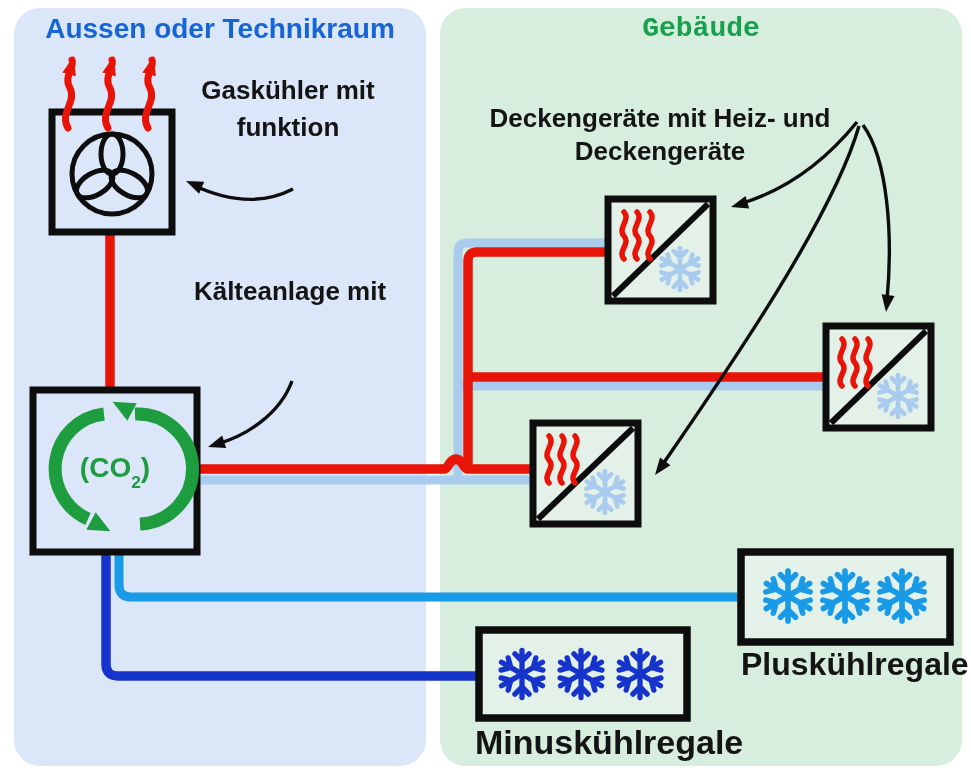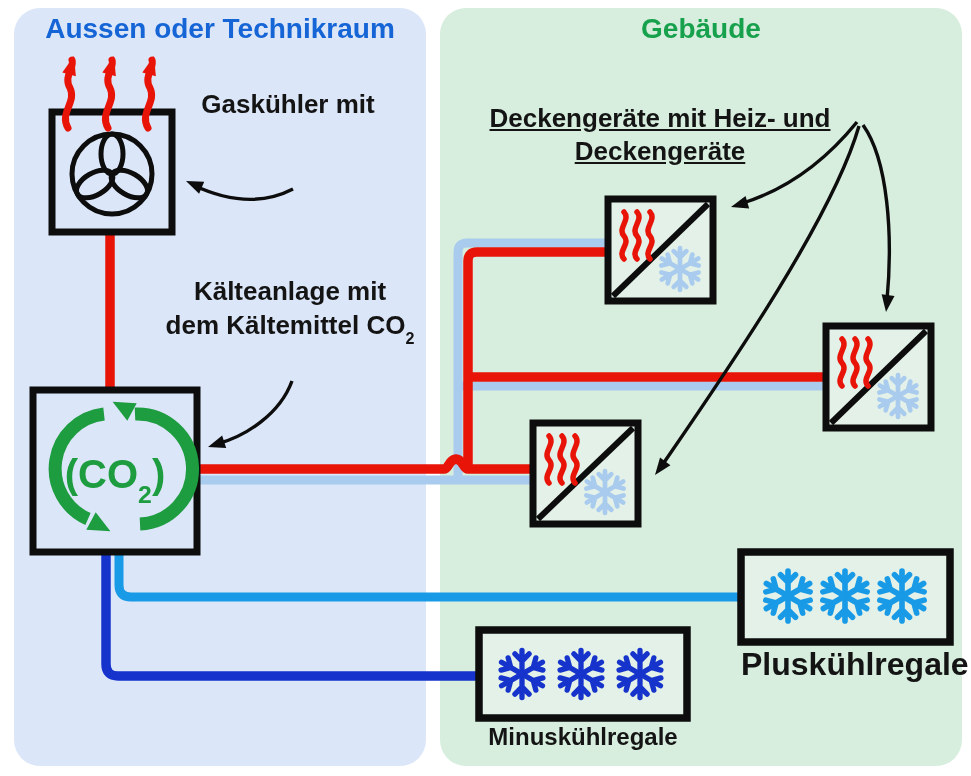--- a/index.html
+++ b/index.html
@@ -5,27 +5,27 @@
   html,body{margin:0;padding:0;background:#ffffff;}
   #canvas{position:relative;width:971px;height:776px;background:#ffffff;overflow:hidden;
           font-family:"Liberation Sans","DejaVu Sans",sans-serif;}
   .panel{position:absolute;top:8px;height:758px;border-radius:26px;}
   #panel-outside{left:14px;width:412px;background:var(--panel-blue);}
   #panel-building{left:440px;width:522px;background:var(--panel-green);}
   svg{position:absolute;left:0;top:0;}
   .lbl{position:absolute;font-weight:bold;color:var(--text-black);text-align:center;}
   .zone-title{font-size:28px;line-height:32px;}
   #title-outside{left:14px;top:13px;width:412px;color:var(--title-blue);}
-  #title-building{left:440px;top:13px;width:522px;color:var(--title-green);}
-  #lbl-gascooler{left:178px;top:86px;width:220px;font-size:26px;line-height:37px;}
+  #title-building{left:440px;top:13px;width:522px;color:var(--title-green);font-family:Liberation Mono, monospace;}
+  #lbl-gascooler{left:178px;top:72px;width:220px;font-size:26px;line-height:37px;}
   #lbl-refrig{left:130px;top:274px;width:320px;font-size:26px;line-height:34px;text-align:center;}
-  #lbl-ceiling{left:455px;top:102px;width:410px;font-size:26px;line-height:33px;text-decoration:underline;}
+  #lbl-ceiling{left:455px;top:102px;width:410px;font-size:26px;line-height:33px;}
   #lbl-plus{left:741px;top:646px;width:209px;font-size:32px;}
-  #lbl-minus{left:475px;top:723px;width:216px;font-size:24px;}
-  #co2-text{left:48px;top:444px;width:134px;font-size:40px;line-height:60px;
+  #lbl-minus{left:475px;top:723px;width:216px;font-size:34px;}
+  #co2-text{left:48px;top:444px;width:134px;font-size:28px;line-height:48px;
             color:var(--green);font-weight:bold;text-align:center;}
   sub.small{font-size:0.62em;position:relative;top:0.25em;font-weight:bold;}
 </style>
 </head>
 <body>
 
 <div id="canvas">
 
   <div class="panel" id="panel-outside"></div>
   <div class="panel" id="panel-building"></div>
@@ -179,25 +179,25 @@
         <use href="#ahead" style="fill:var(--line-black)" stroke="none" transform="translate(655,475) rotate(127)"></use>
       </g>
     </g>
   </svg>
 
   <div class="lbl zone-title" id="title-outside">Aussen oder Technikraum</div>
   <div class="lbl zone-title" id="title-building">Gebäude</div>
 
   <div class="lbl" id="lbl-gascooler">
     <div>Gaskühler mit</div>
+    <div>funktion</div>
   </div>
 
   <div class="lbl" id="lbl-refrig">
     <div>Kälteanlage mit</div>
-    <div><span>dem Kältemittel CO</span><sub class="small">2</sub></div>
   </div>
 
   <div class="lbl" id="lbl-ceiling">
     <div>Deckengeräte mit Heiz- und</div>
     <div>Deckengeräte</div>
   </div>
 
   <div class="lbl" id="lbl-plus">Pluskühlregale</div>
   <div class="lbl" id="lbl-minus">Minuskühlregale</div>
 

